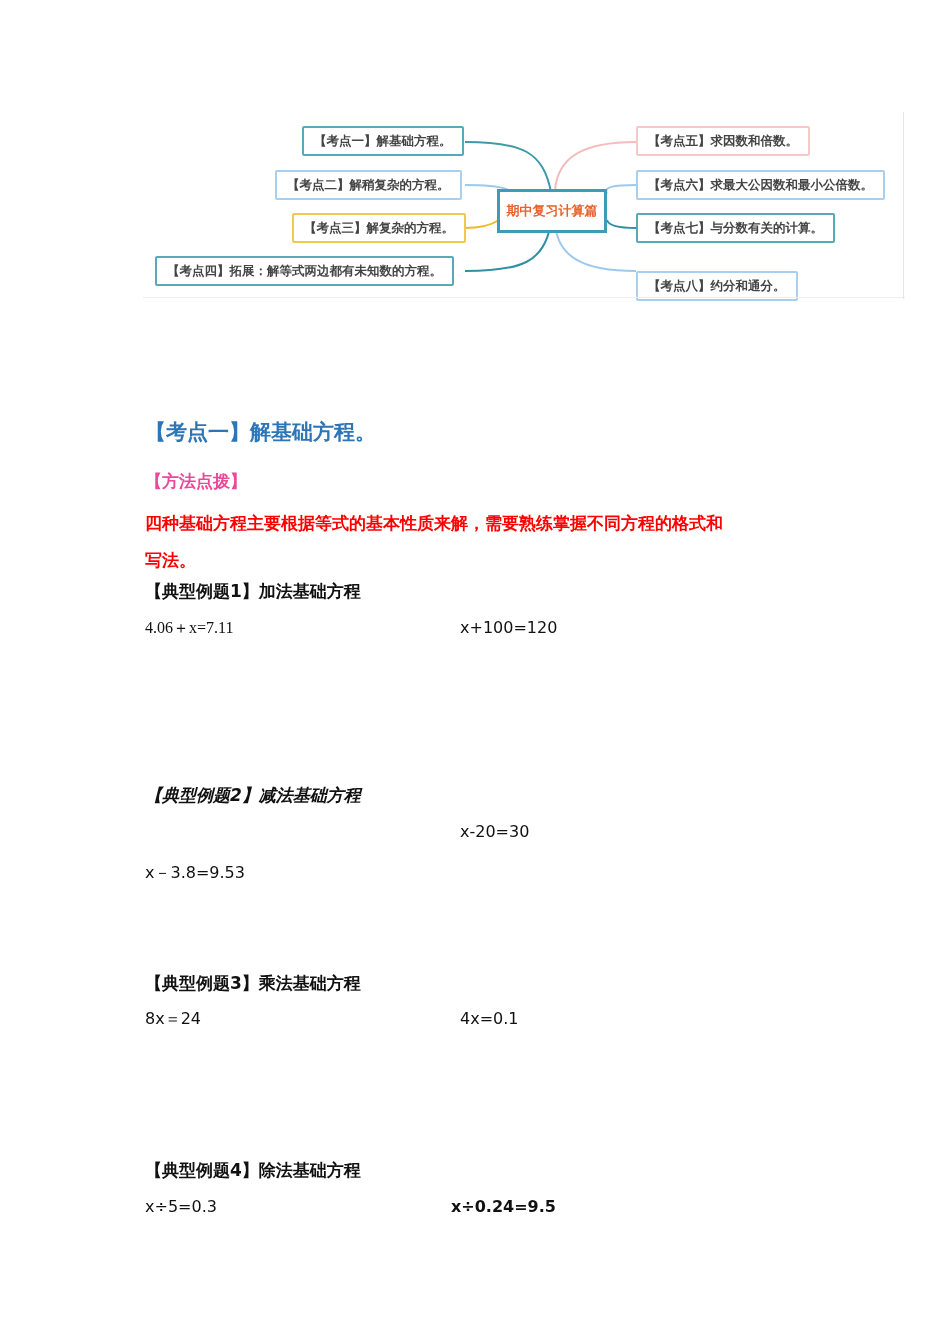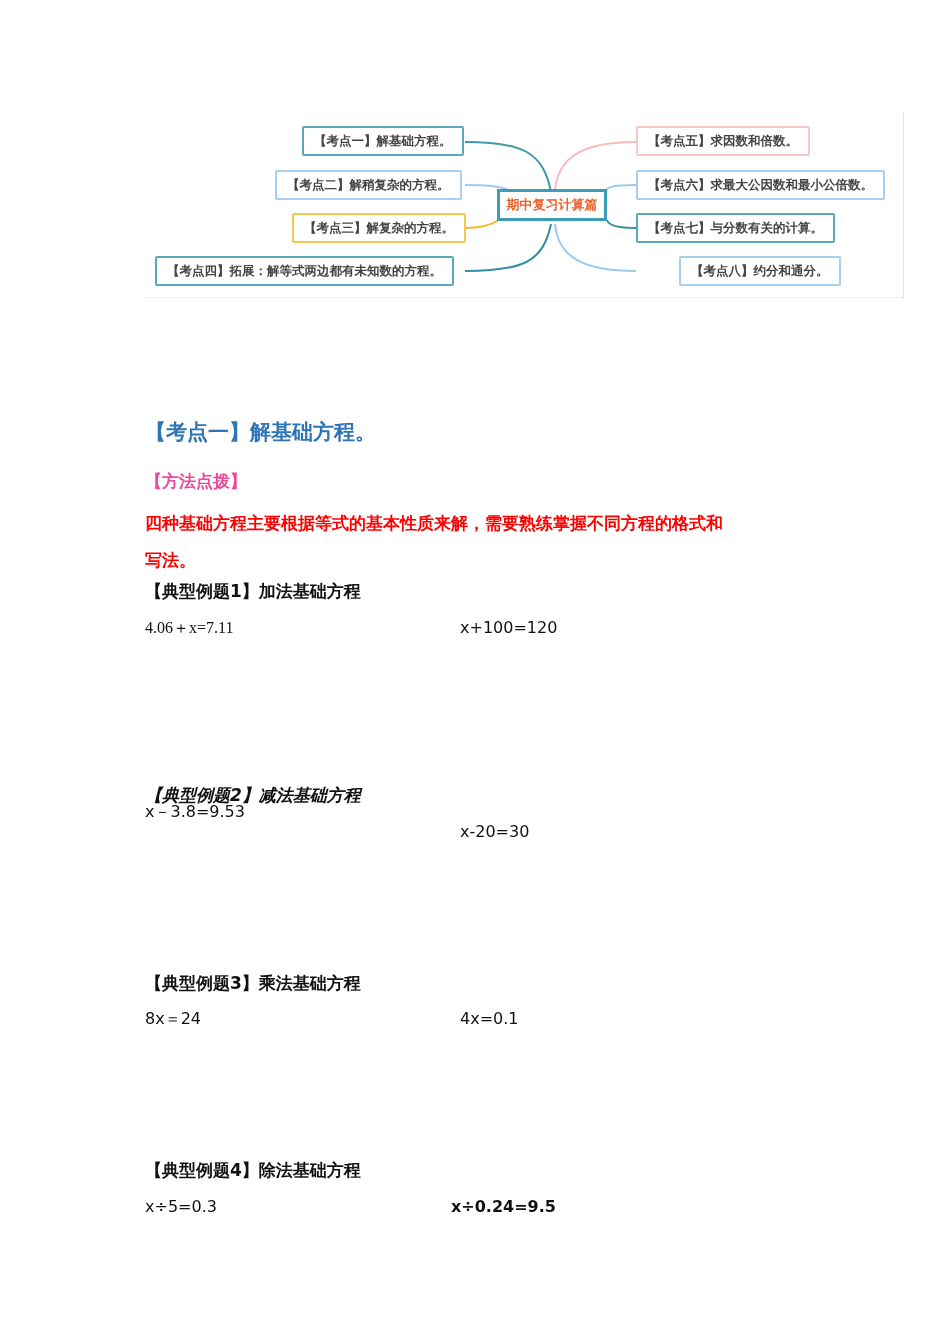--- a/index.html
+++ b/index.html
@@ -5,21 +5,21 @@
   html, body { margin: 0; padding: 0; background: #ffffff; }
   body { width: 950px; height: 1344px; position: relative; overflow: hidden;
          font-family: "DejaVu Sans", "Liberation Sans", sans-serif; }
   .mindmap { position: absolute; left: 143px; top: 112px; width: 762px; height: 187px; }
   .mm-svg { position: absolute; left: 0; top: 0; width: 762px; height: 187px; }
   .mm-frame-bottom { position: absolute; left: 0; top: 185px; width: 762px; height: 1px; background: #eeeeee; }
   .mm-frame-right { position: absolute; left: 760px; top: 0; width: 1px; height: 187px; background: #e6e6e6; }
   .node { position: absolute; box-sizing: border-box; height: 30px; background: #fff;
           border: 2px solid #5aa9b8; font-size: 12.5px; font-weight: bold; color: #444;
           display: flex; align-items: center; padding: 0 10px; white-space: nowrap; border-radius: 2px; }
-  .center { position: absolute; left: 354px; top: 77px; width: 110px; height: 32px; box-sizing: border-box;
+  .center { position: absolute; left: 354px; top: 77px; width: 110px; height: 44px; box-sizing: border-box;
             border: 3px solid #3d9cb6; background: #fff; color: #e8622c; font-weight: bold; font-size: 13px;
             display: flex; align-items: center; justify-content: center; white-space: nowrap; }
   .h1 { position: absolute; left: 145px; top: 418px; font-size: 21px; font-weight: bold; color: #2e75b6; }
   .red-h { position: absolute; left: 145px; top: 470px; font-size: 17px; font-weight: bold; color: #ec4899; }
   .red-p { position: absolute; left: 145px; top: 505px; width: 680px; font-size: 17px; font-weight: bold; color: #ff0000; line-height: 37px; }
   .ex-title { position: absolute; left: 145px; font-size: 17px; font-weight: bold; color: #111; }
   .eq { position: absolute; font-size: 16px; color: #111; font-family: "DejaVu Sans", sans-serif; }
 </style>
 </head>
 <body>
@@ -55,41 +55,41 @@
 
   <div class="node" style="left:493px;top:14px;border-color:#f6c8c8;">
       <span>【考点五】求因数和倍数。</span>
     </div>
   <div class="node" style="left:493px;top:58px;border-color:#a8cfee;">
       <span>【考点六】求最大公因数和最小公倍数。</span>
     </div>
   <div class="node" style="left:493px;top:101px;border-color:#5aa9b8;">
       <span>【考点七】与分数有关的计算。</span>
     </div>
-  <div class="node" style="left:493px;top:144px;border-color:#a8cfee;margin-left:43px;">
+  <div class="node" style="left:493px;top:159px;border-color:#a8cfee;">
       <span>【考点八】约分和通分。</span>
     </div>
 
   <div class="mm-frame-bottom"></div>
   <div class="mm-frame-right"></div>
 </div>
 
 <div class="h1">【考点一】解基础方程。</div>
 <div class="red-h">【方法点拨】</div>
 <div class="red-p">
   <div>四种基础方程主要根据等式的基本性质来解，需要熟练掌握不同方程的格式和</div>
   <div>写法。</div>
 </div>
 
 <div class="ex-title" style="top:580px;">【典型例题1】加法基础方程</div>
 <div class="eq" style="left:145px;top:618px;font-family:Liberation Serif, serif;">4.06＋x=7.11</div>
 <div class="eq" style="left:460px;top:618px;">x+100=120</div>
 
 <div class="ex-title" style="top:784px;font-style:italic;">【典型例题2】减法基础方程</div>
-<div class="eq" style="left:145px;top:802px;">x－3.8=9.53</div>
+<div class="eq" style="left:145px;top:863px;">x－3.8=9.53</div>
 <div class="eq" style="left:460px;top:822px;">x-20=30</div>
 
 <div class="ex-title" style="top:972px;">【典型例题3】乘法基础方程</div>
 <div class="eq" style="left:145px;top:1009px;">8x＝24</div>
 <div class="eq" style="left:460px;top:1009px;">4x=0.1</div>
 
 <div class="ex-title" style="top:1159px;">【典型例题4】除法基础方程</div>
 <div class="eq" style="left:145px;top:1197px;">x÷5=0.3</div>
 <div class="eq" style="left:451px;top:1197px;font-weight:bold;">x÷0.24=9.5</div>
 

